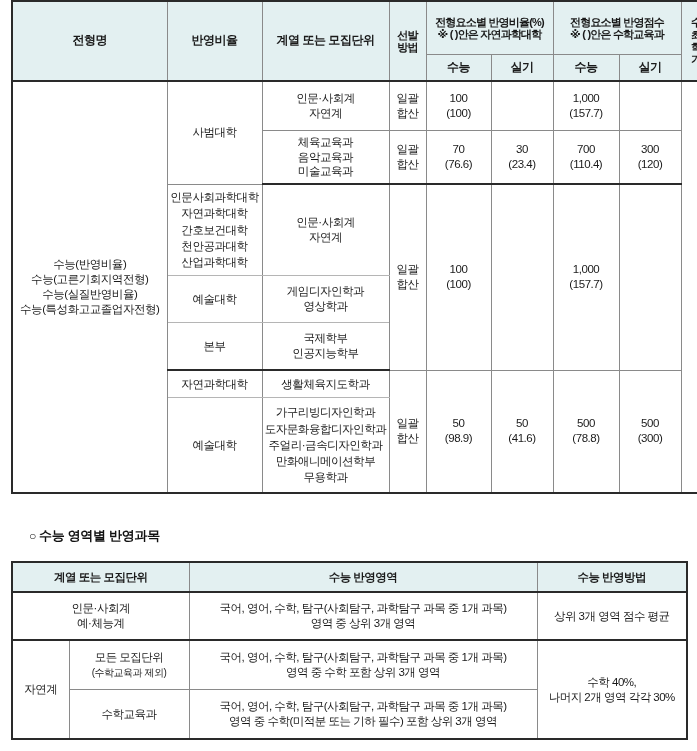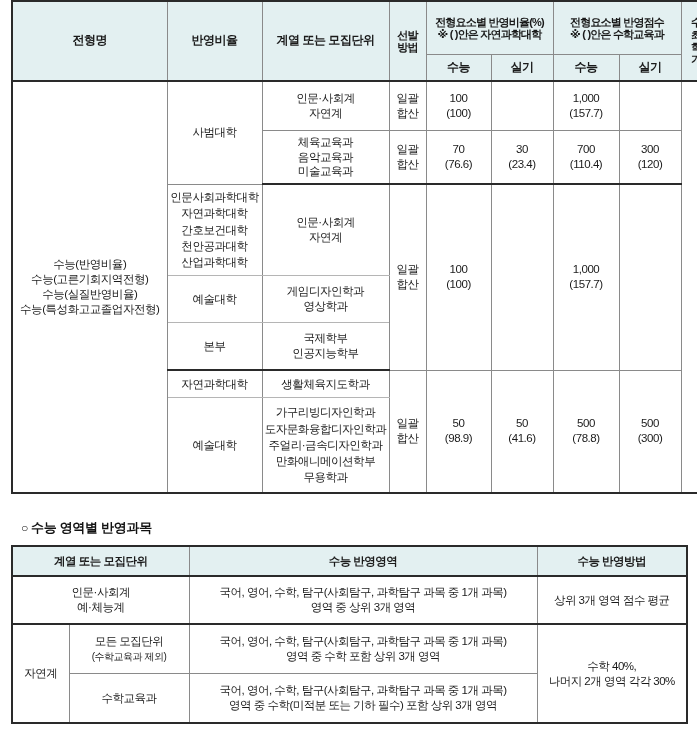--- a/index.html
+++ b/index.html
@@ -32,21 +32,21 @@
     color: #111;
     margin: 0;
     padding: 5px 0 6px 3px;
     line-height: 1.25;
   }
   .sub-title {
     font-size: 13px;
     font-weight: bold;
     letter-spacing: -0.3px;
     color: #111;
-    margin: 4px;
+    margin: 12px;
     padding: 4px 0 5px 6px;
     line-height: 1.25;
   }
   .sub-title .bullet {
     font-weight: normal;
     font-size: 12px;
     padding-right: 3px;
   }
 
   

